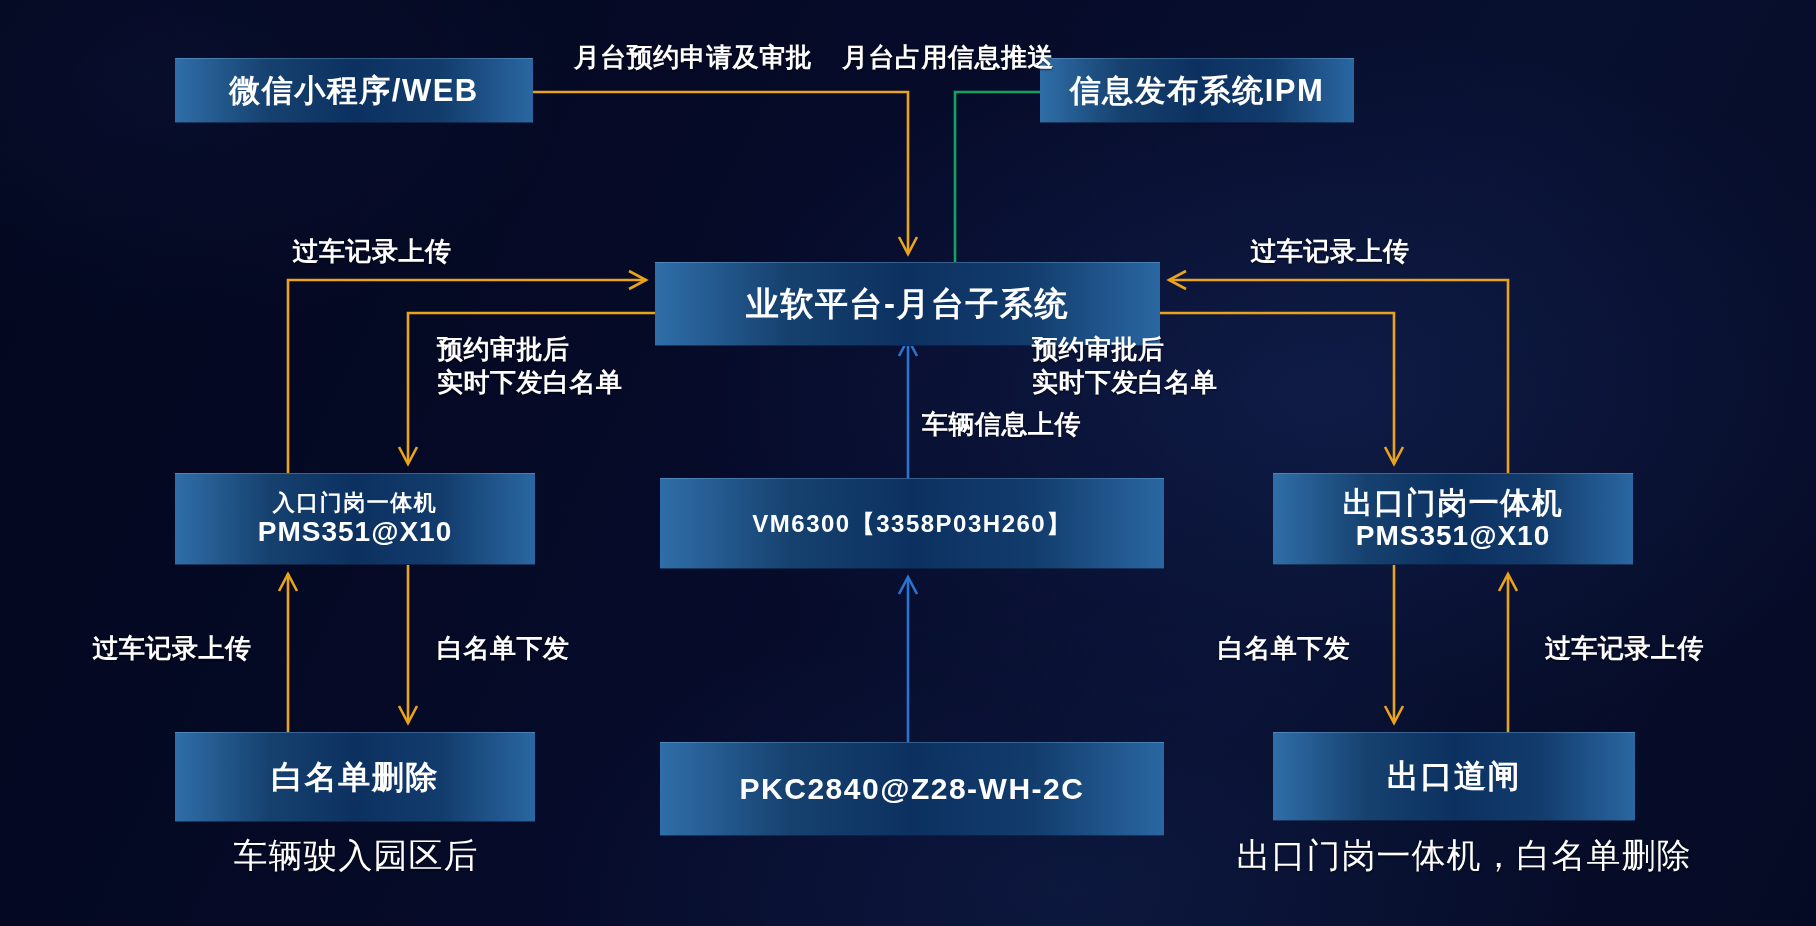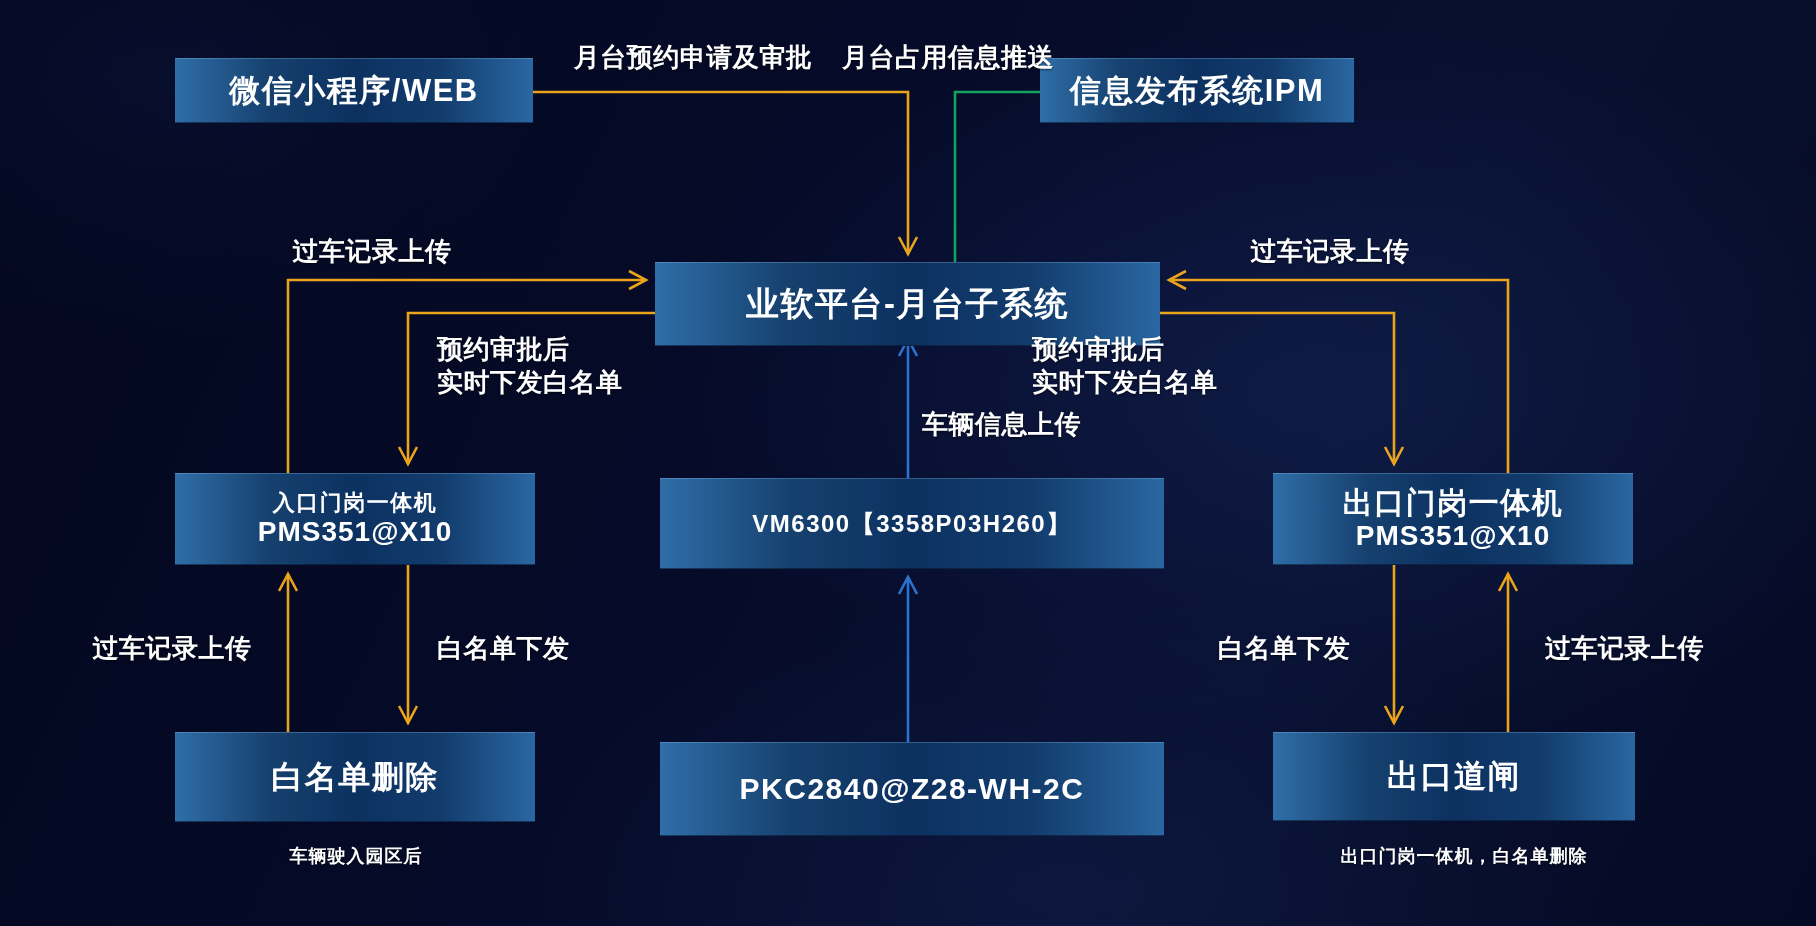--- a/index.html
+++ b/index.html
@@ -35,21 +35,21 @@
   .lbl{
     position:absolute;
     font-size:26px;font-weight:600;letter-spacing:.5px;
     white-space:nowrap;line-height:33px;
     text-shadow:0 1px 2px rgba(0,0,0,.6);
   }
   .lbl.center{transform:translate(-50%,-50%);text-align:center;}
   .lbl.vcenter{transform:translateY(-50%);}
   .cap{
     position:absolute;transform:translate(-50%,-50%);
-    font-size:18px;font-weight:700;letter-spacing:1px;white-space:nowrap;
+    font-size:34px;font-weight:400;letter-spacing:1px;white-space:nowrap;
     text-shadow:0 1px 2px rgba(0,0,0,.6);
   }
   svg#wires{position:absolute;left:0;top:0;}
   svg#wires polyline{fill:none;stroke-width:2.6px;}
   .wy{stroke:var(--c-yellow);}
   .wg{stroke:var(--c-green);}
   .wb{stroke:var(--c-blue);}
 </style>
 </head>
 <body>

